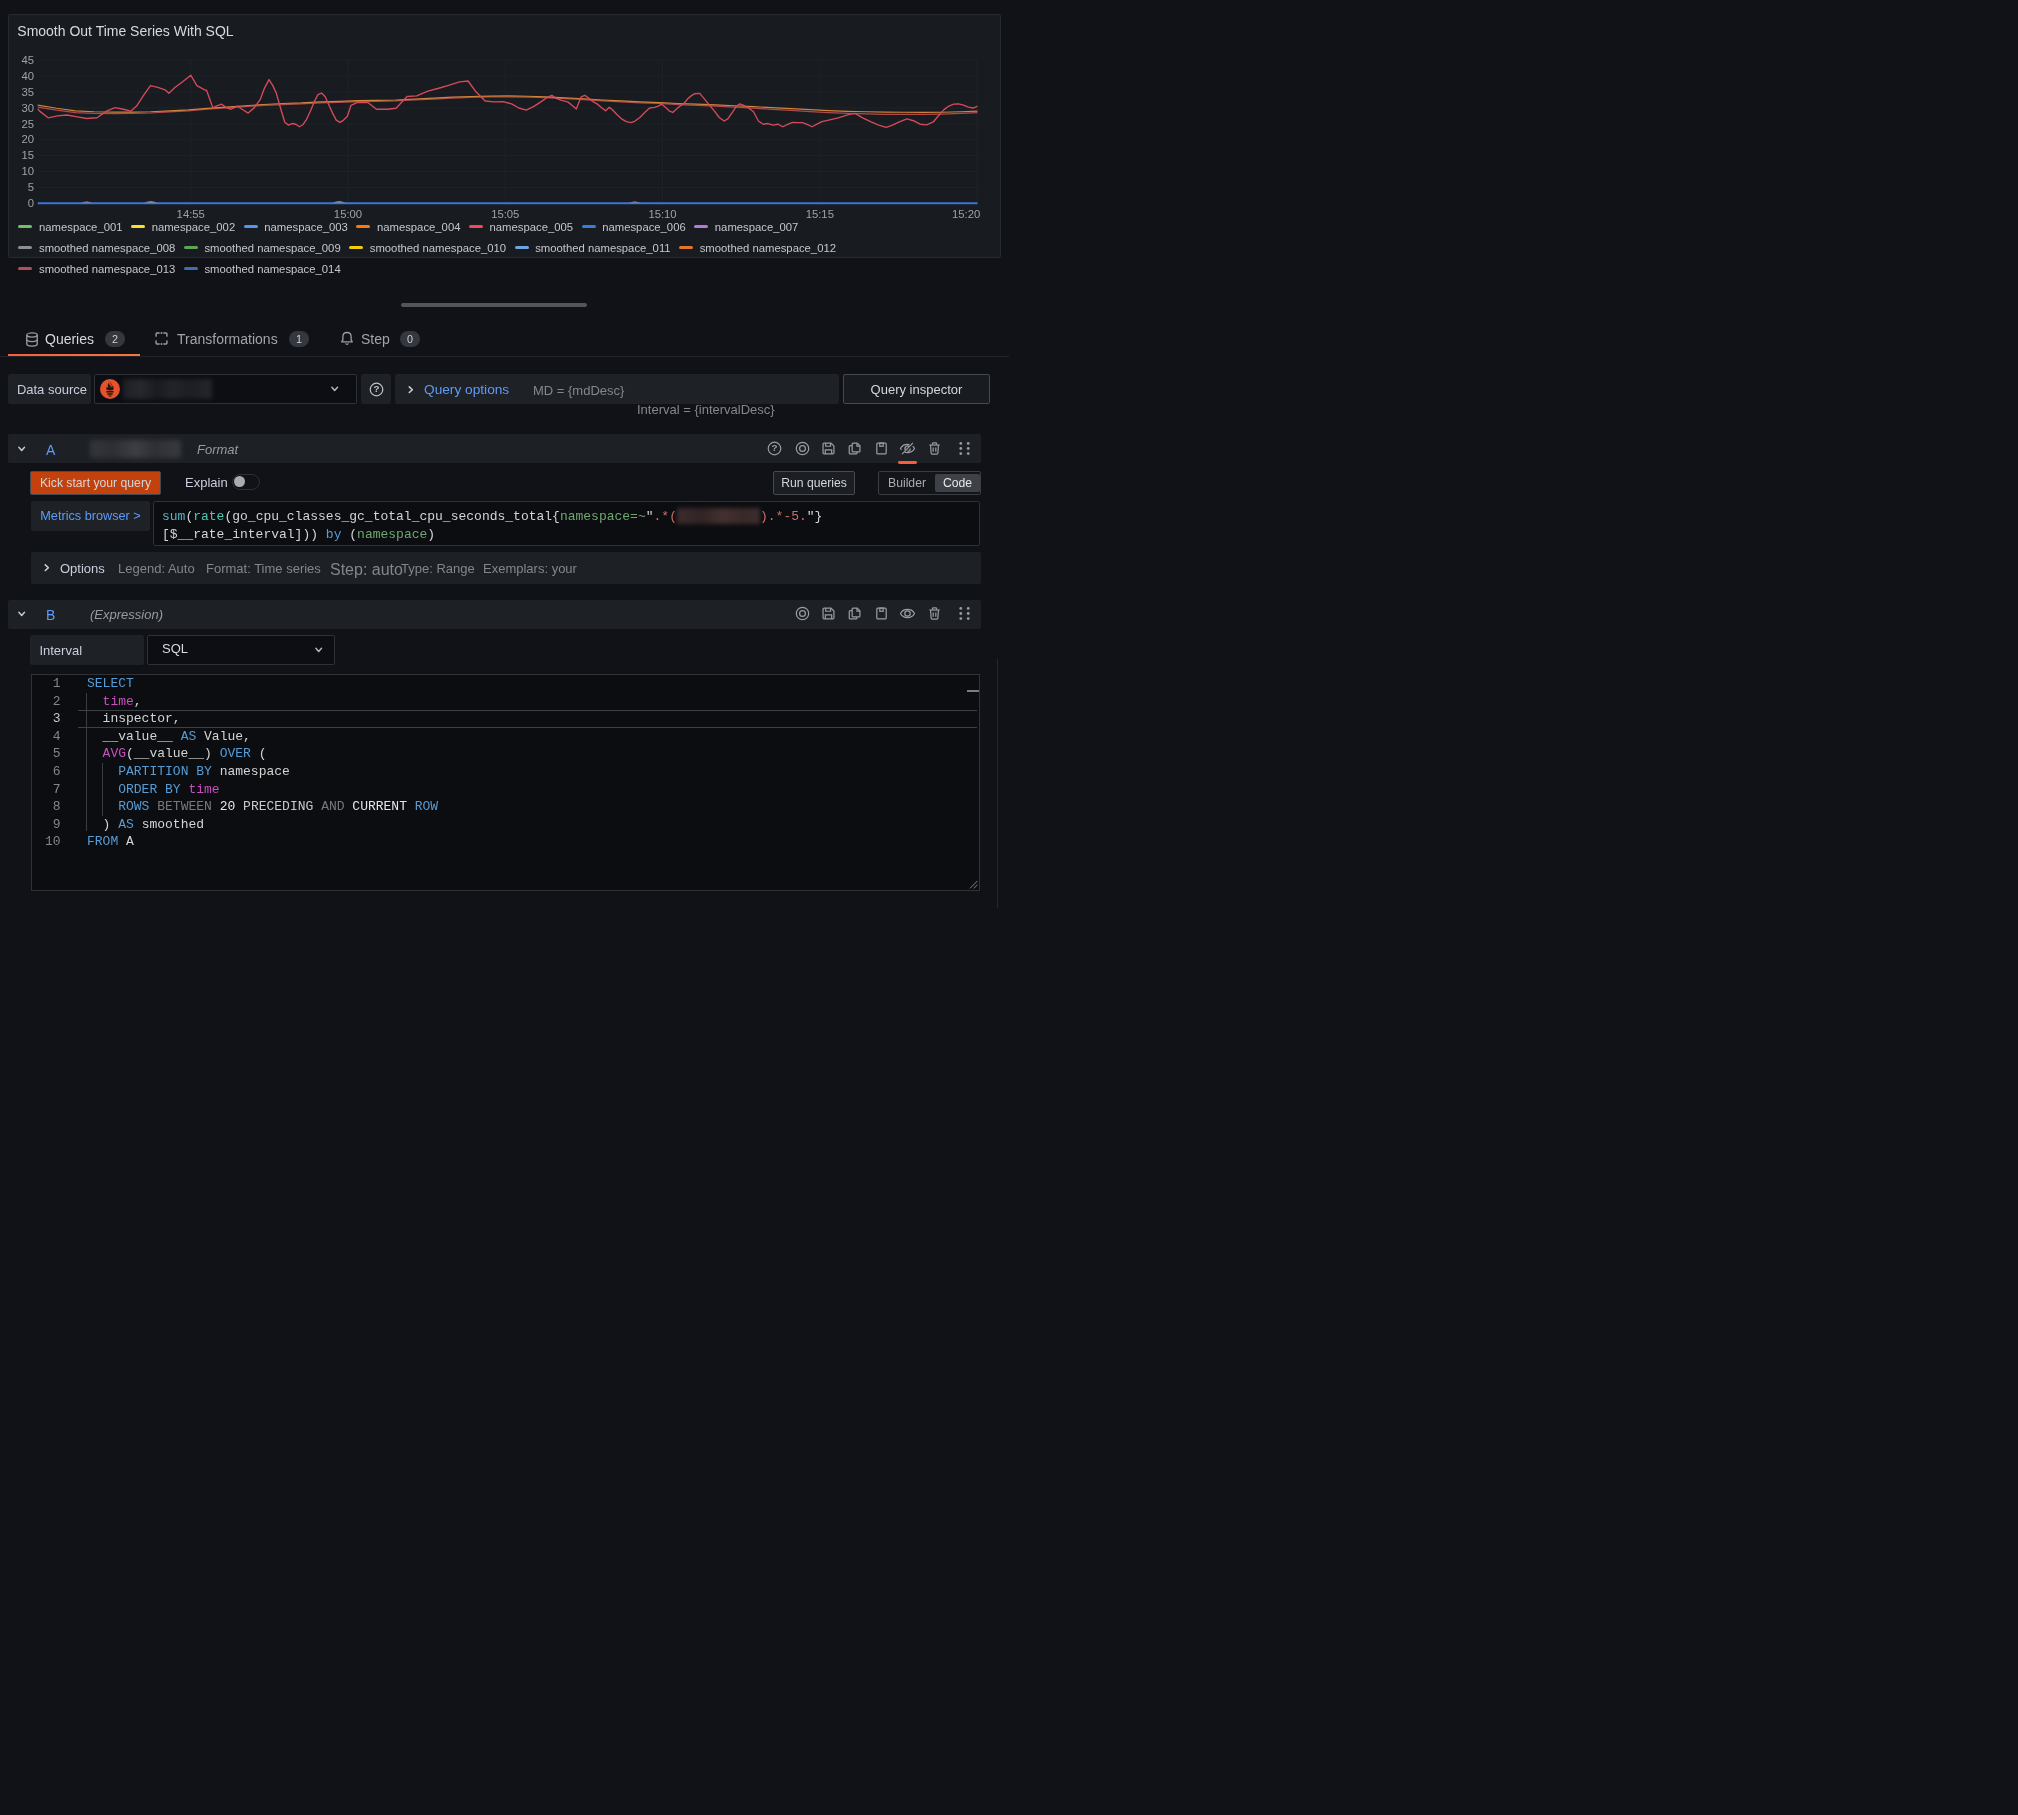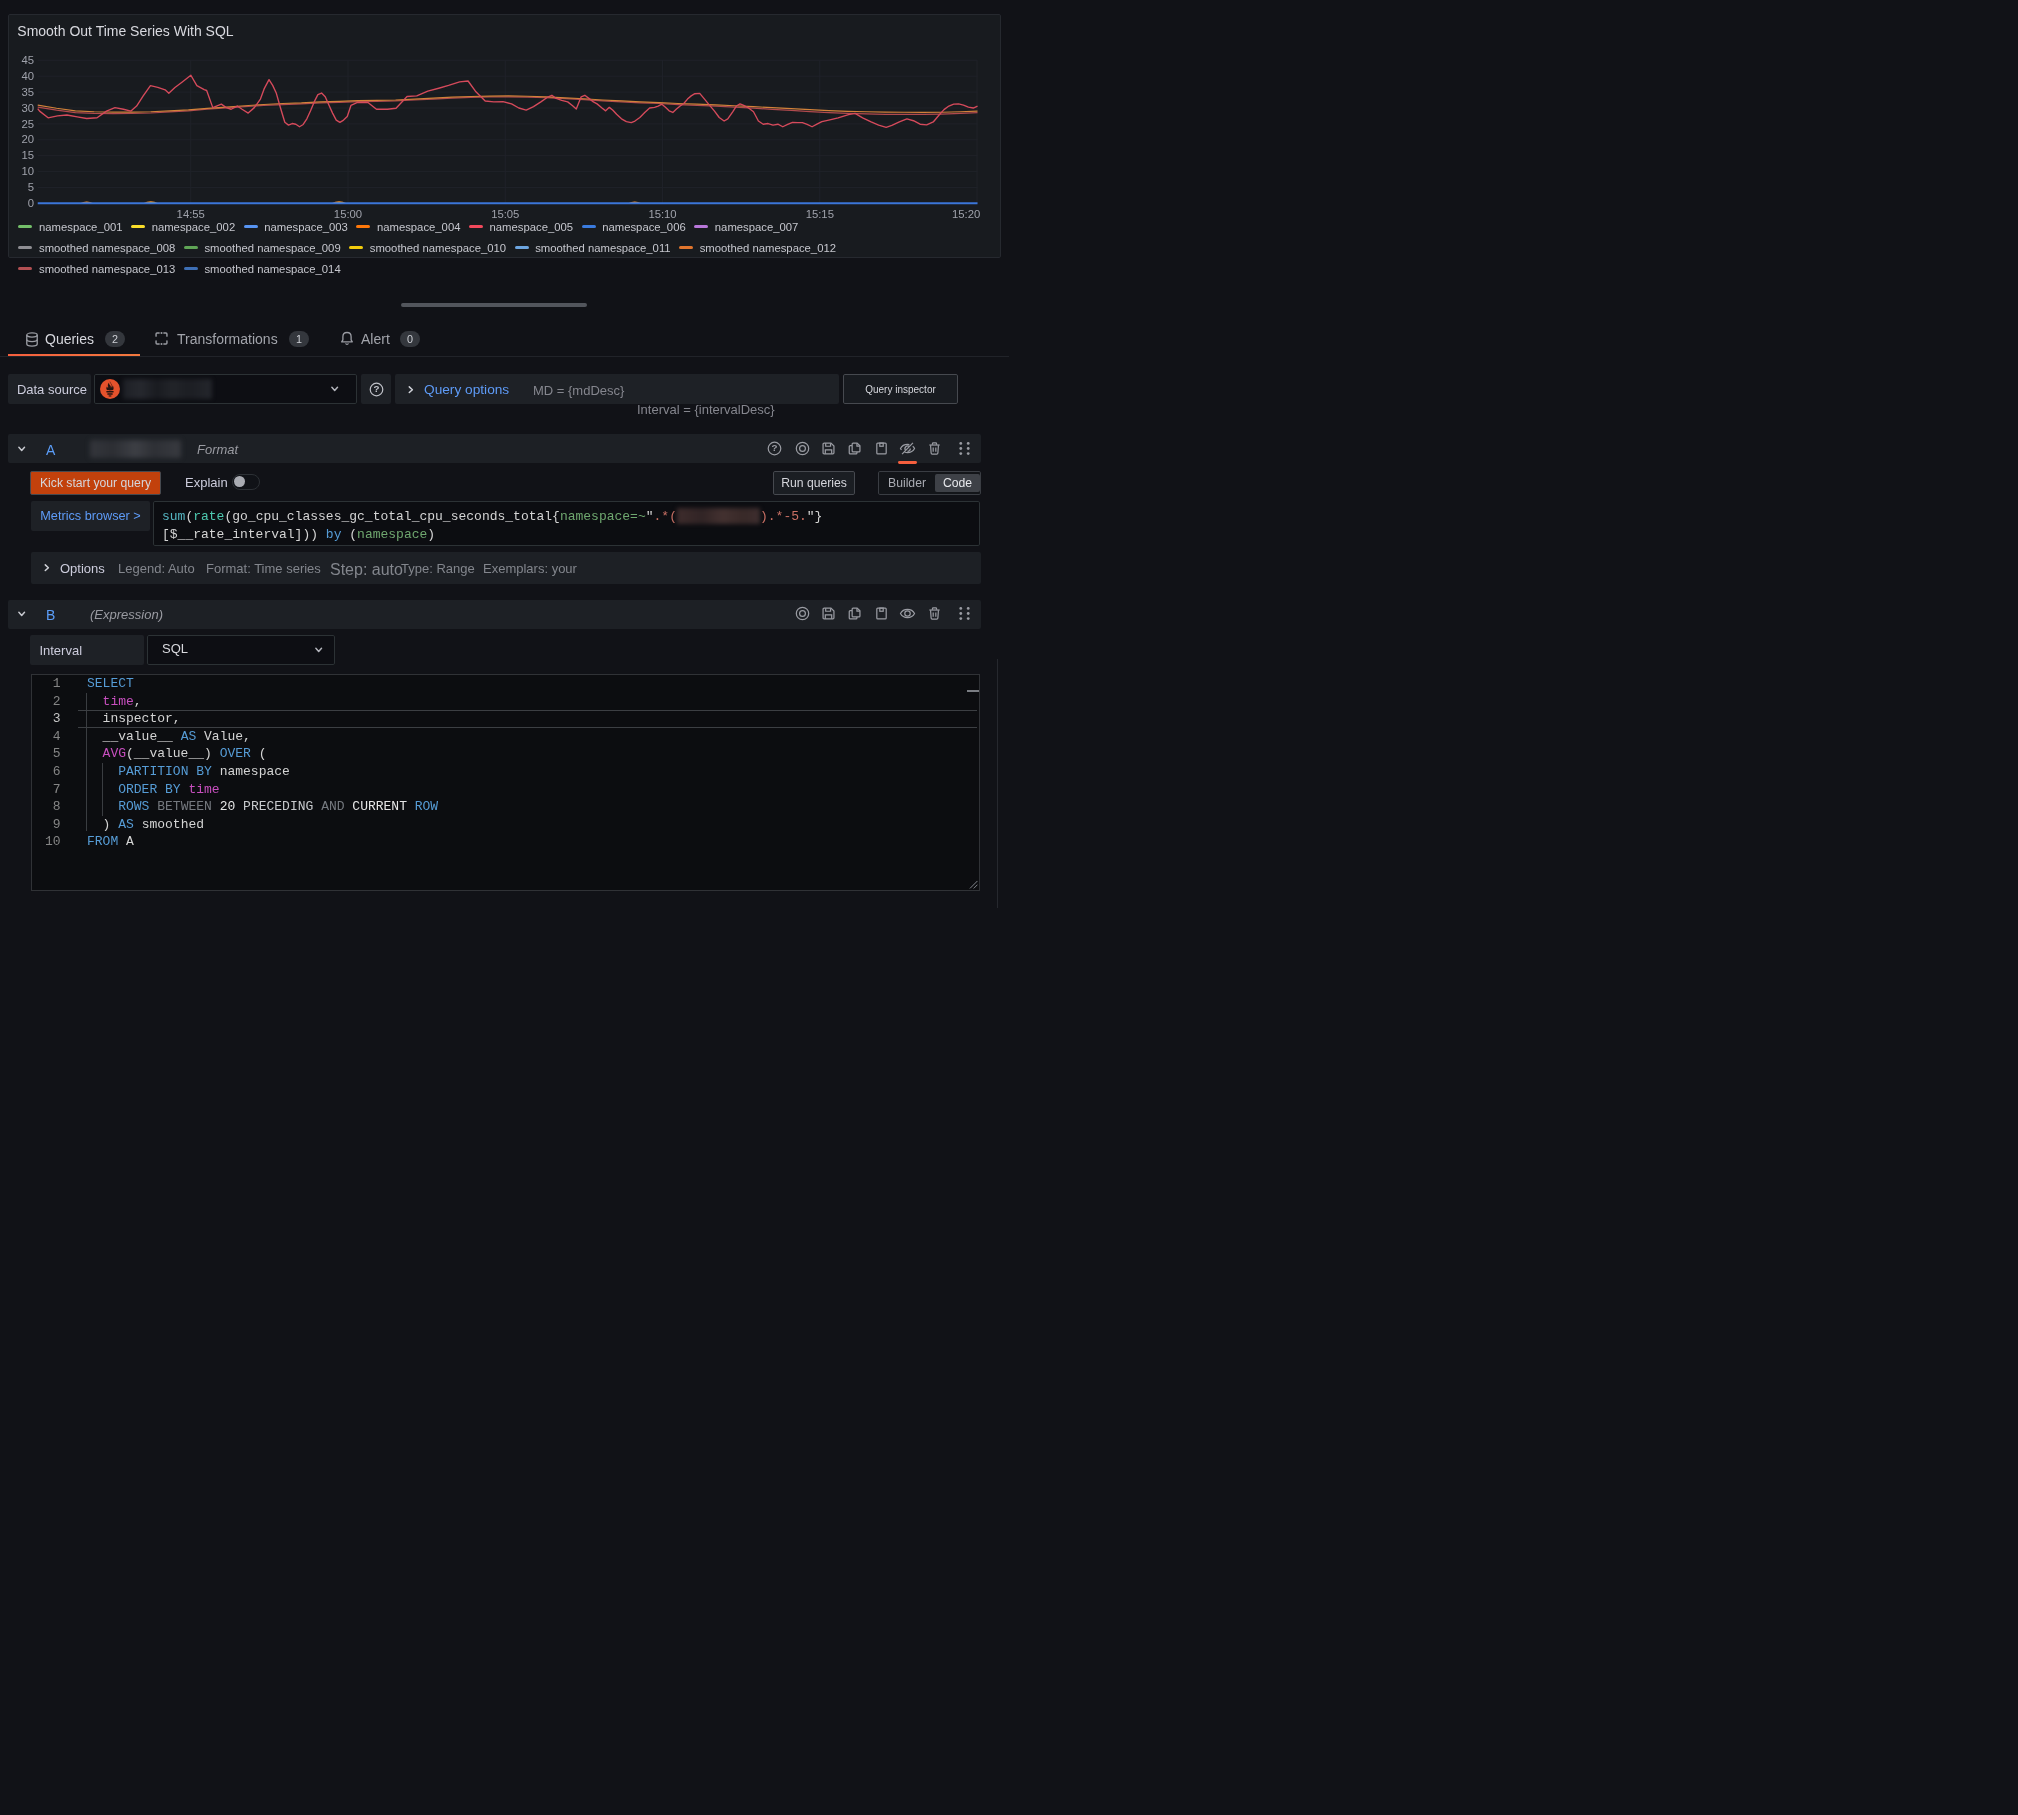--- a/index.html
+++ b/index.html
@@ -111,21 +111,21 @@
 <div class="abs" style="left:177px;top:331px;font-size:14px;color:#a2a4ab">Transformations</div>
 <div class="abs" style="left:289px;top:331px;min-width:20px;height:16px;background:#34373d;border-radius:8.5px;font-size:10.8px;color:#ced0d6;display:flex;align-items:center;justify-content:center;padding:0 5.6px">1</div>
 <div class="ico" style="left:340px;top:331px;width:14px;height:15px">
     <svg width="14" height="15" viewBox="0 0 15 16" style="">
       <g fill="none" stroke="#9a9ca3" stroke-width="1.4" stroke-linejoin="round">
         <path d="M7.5,1.6 C4.9,1.6 3.1,3.5 3.1,6 V9.5 L1.8,11.6 H13.2 L11.9,9.5 V6 C11.9,3.5 10.1,1.6 7.5,1.6 Z"></path>
         <path d="M6,13.2 A1.6,1.6 0 0 0 9,13.2"></path>
       </g>
     </svg>
   </div>
-<div class="abs" style="left:361px;top:331px;font-size:14px;color:#a2a4ab">Alert</div>
+<div class="abs" style="left:361px;top:331px;font-size:14px;color:#a2a4ab">Step</div>
 <div class="abs" style="left:400px;top:331px;min-width:20px;height:16px;background:#34373d;border-radius:8.5px;font-size:10.8px;color:#ced0d6;display:flex;align-items:center;justify-content:center;padding:0 5.6px">0</div>
 <div class="abs" style="left:7.5px;top:354px;width:132px;height:2.8px;background:linear-gradient(90deg,#f55f3e,#f3793f)"></div>
 <div class="abs" style="left:0;top:356px;width:1009px;height:0.9px;background:#212329"></div>
 <div style="position:absolute;left:7.5px;top:374px;width:83px;height:30px;background:#1e2126;border-radius:1.9px;color:#ccccdc;display:flex;align-items:center;padding-left:9.4px">Data source</div>
 <div class="input" style="left:94px;top:374px;width:263px;height:30px"></div>
 <div class="ico" style="left:100px;top:379px;width:20px;height:20px">
     <svg width="20" height="20" viewBox="0 0 21 21" style="">
       <circle cx="10.5" cy="10.5" r="10.5" fill="#E6522C"></circle>
 <path d="M10.5,2.2 C9.6,4.1 12.4,5.1 12.3,7.3 C12.25,8.6 11.3,9.3 11.3,9.3 C11.3,9.3 11.9,7.7 10.6,6.5 C9.8,5.8 9.3,4.9 9.55,3.6 C8.3,4.8 7.9,6.4 8.4,7.6 C8.8,8.5 8.4,9.3 8.4,9.3 C8.4,9.3 7.6,8.9 7.4,7.6 C6.4,8.9 6.5,10.4 7.1,11.4 C7.7,12.3 13.3,12.3 13.9,11.4 C14.6,10.2 14.4,8 13.3,6.8 C13.3,6.8 13.6,8.4 12.9,9.2 C12.9,9.2 13.6,6.9 11.9,4.9 C11.1,3.9 10.5,3.2 10.5,2.2 Z" fill="#261410"></path>
 <rect x="6.6" y="12.6" width="7.8" height="1.6" rx="0.5" fill="#261410"></rect>
@@ -147,21 +147,21 @@
   </div>
 <div style="position:absolute;left:395px;top:374px;width:444px;height:30px;background:#1e2126;border-radius:1.9px"></div>
 <div class="ico" style="left:405px;top:384px;width:10.4px;height:10.4px">
     <svg width="9.4" height="9.4" viewBox="0 0 10 10" style="">
       <polyline points="3.5,2.0 6.800000000000001,5.0 3.5,8.0" fill="none" stroke="#d0d2d8" stroke-width="1.6" stroke-linecap="round" stroke-linejoin="round"></polyline>
     </svg>
   </div>
 <div class="abs" style="left:424px;top:382px;font-size:13.7px;color:#5e9bf7">Query options</div>
 <div class="abs" style="left:533px;top:383px;font-size:13px;color:#85868e">MD = {mdDesc}</div>
 <div class="abs" style="left:637px;top:402px;font-size:13px;color:#85868e">Interval = {intervalDesc}</div>
-<div style="position:absolute;left:843px;top:374px;width:115px;height:30px;border:0.9px solid #46494f;border-radius:1.9px;background:#181b20;color:#d5d6dc;font-size:10px;display:flex;align-items:center;justify-content:center">Query inspector</div>
+<div style="position:absolute;left:843px;top:374px;width:147px;height:30px;border:0.9px solid #46494f;border-radius:1.9px;background:#181b20;color:#d5d6dc;font-size:13px;display:flex;align-items:center;justify-content:center">Query inspector</div>
 <div style="position:absolute;left:7.5px;top:434px;width:973px;height:29px;background:#1d2025;border-radius:1.9px"></div>
 <div class="ico" style="left:17.4px;top:444px;width:9.4px;height:9.4px">
     <svg width="9.4" height="9.4" viewBox="0 0 10 10" style="">
       <polyline points="2.0,3.5 5.0,6.800000000000001 8.0,3.5" fill="none" stroke="#c7c9cf" stroke-width="1.6" stroke-linecap="round" stroke-linejoin="round"></polyline>
     </svg>
   </div>
 <div class="abs" style="left:46px;top:442px;font-size:14px;font-weight:500;color:#5b9df8">A</div>
 <div class="abs" style="left:90px;top:440px;width:91px;height:18px;border-radius:1.9px;background:linear-gradient(90deg,#34363c 0%,#2c2e33 25%,#3d3f45 50%,#2e3035 70%,#383a40 100%);filter:blur(2.4px)"></div>
 <div class="abs" style="left:197px;top:442px;font-size:13px;font-style:italic;color:#9a9ba2">Format</div>
 <div class="ico" style="left:767px;top:441px;width:15px;height:15px">

